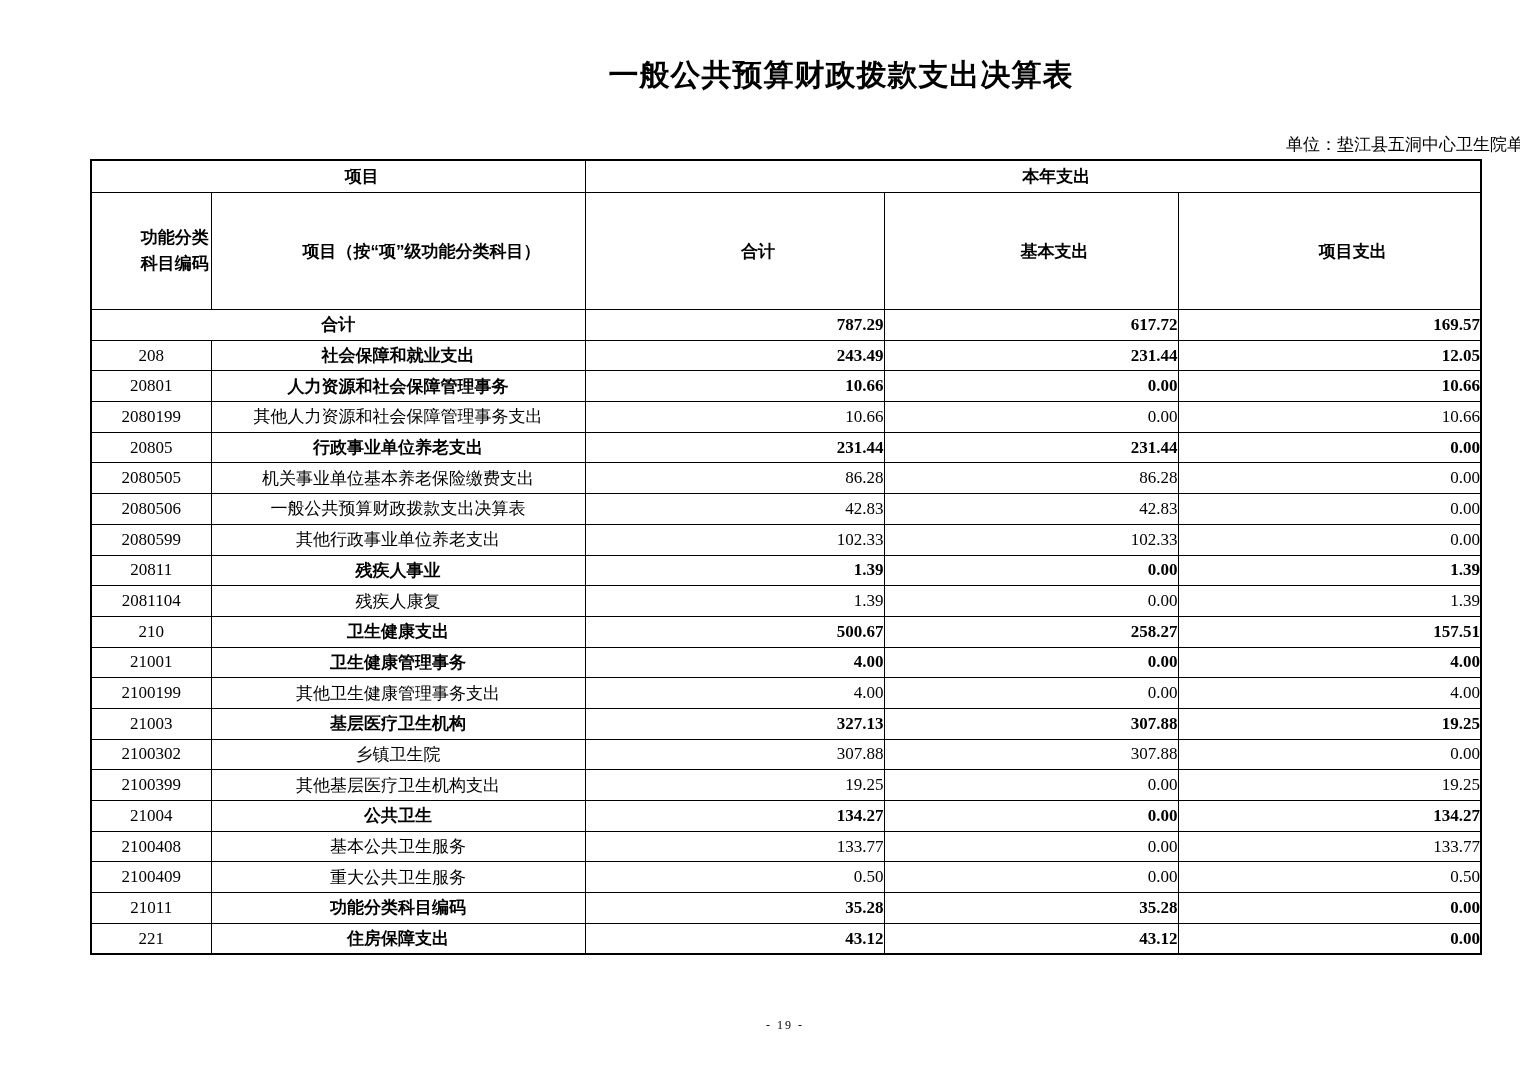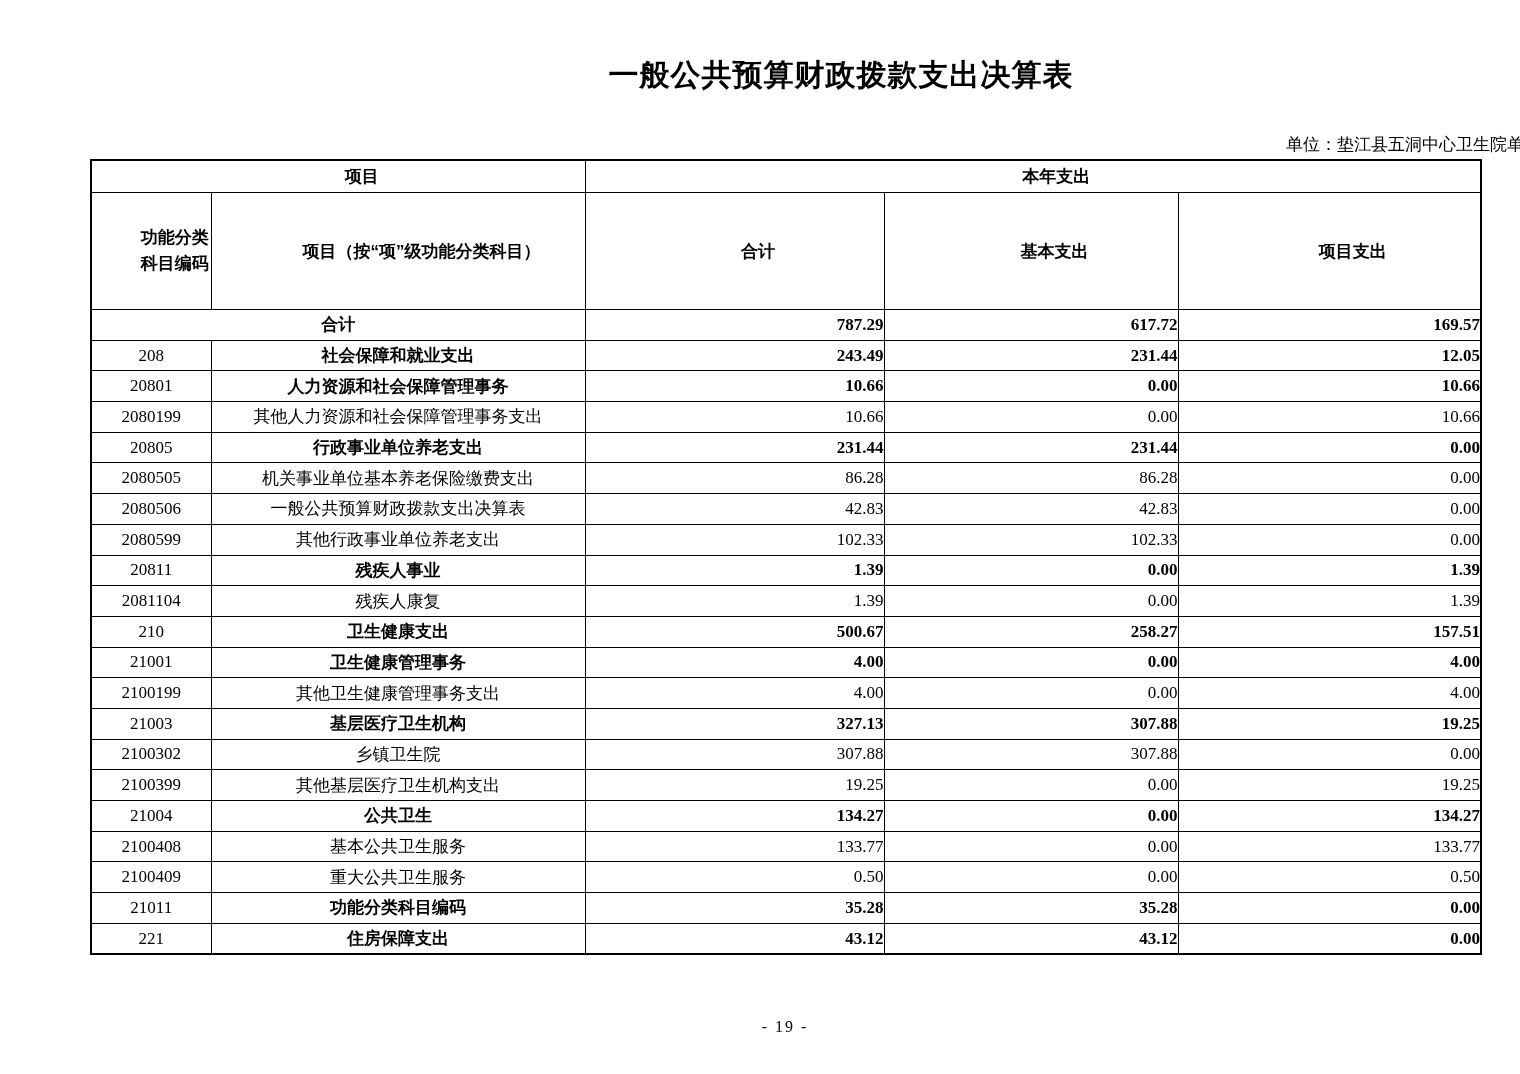--- a/index.html
+++ b/index.html
@@ -81,21 +81,21 @@
     padding-right: 8px;
     font-family: "Liberation Serif", serif;
   }
   tr.lvl td.cell-name, tr.lvl td.cell-num { font-weight: 700; }
   .page-number {
     position: absolute;
     left: 90px;
     width: 1390px;
     top: 1018px;
     text-align: center;
-    font-size: 16px;
+    font-size: 12px;
     letter-spacing: 2px;
   }
 </style>
 </head>
 <body>
 
 <div class="content">
   <div class="doc-title">一般公共预算财政拨款支出决算表</div>
   <div class="meta-no">公开 05 表</div>
   <div class="meta-row">

